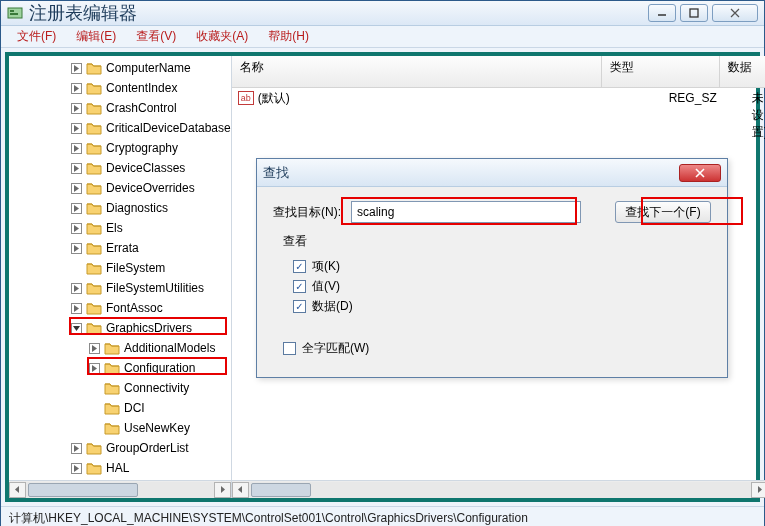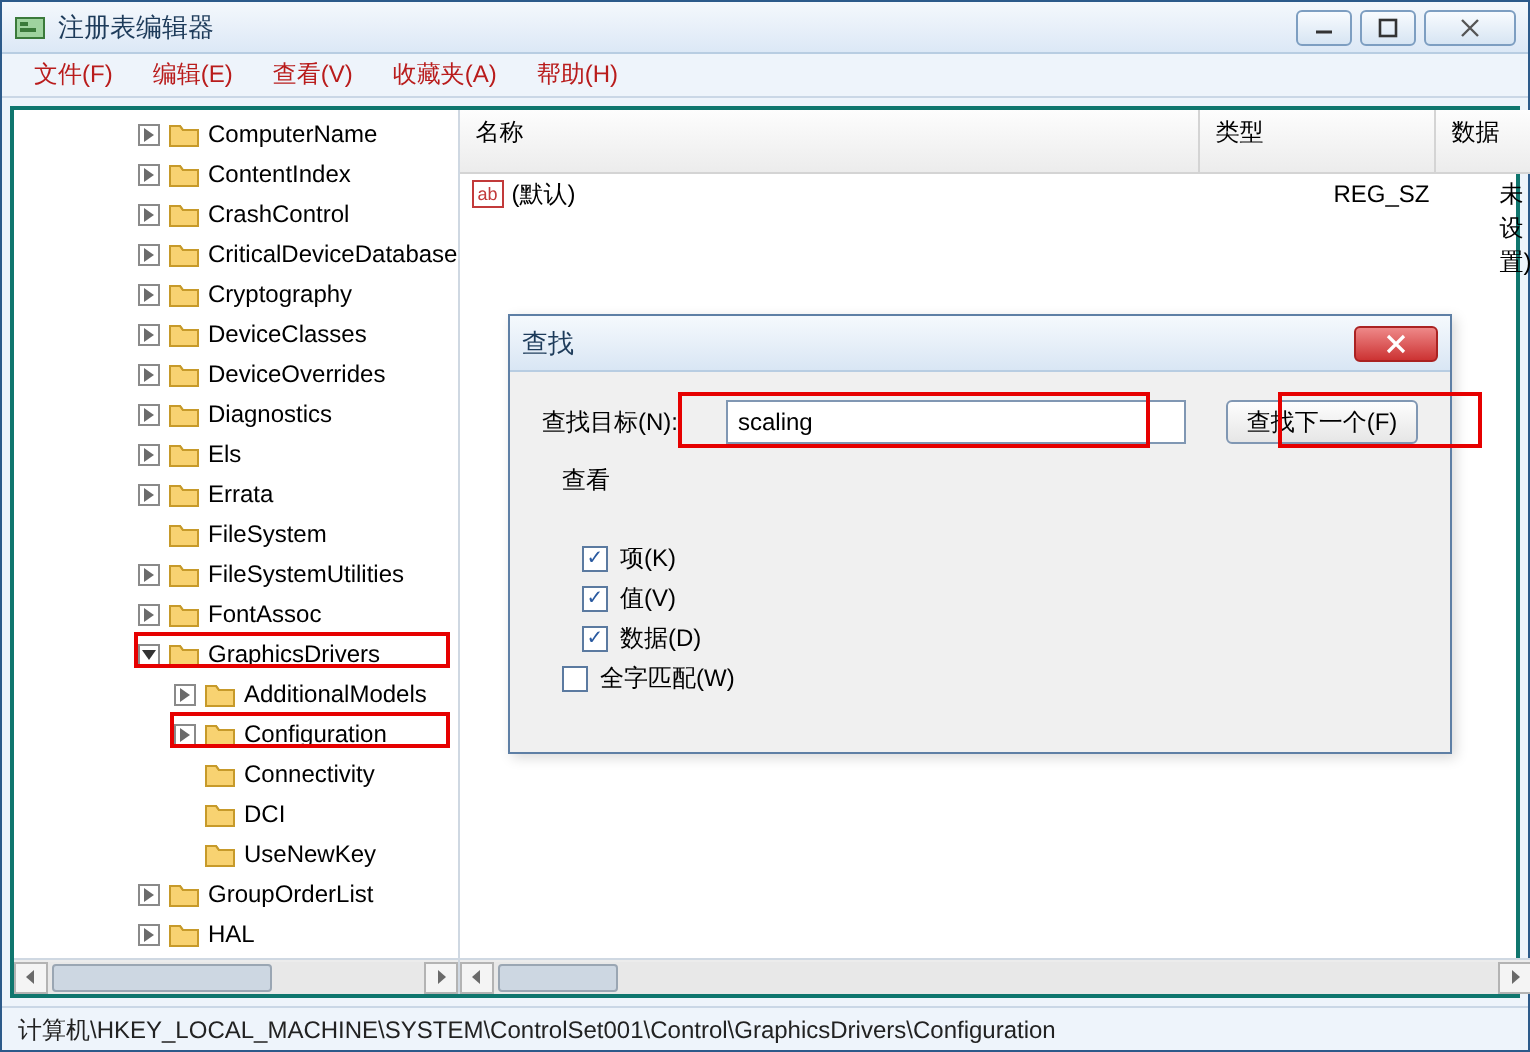--- a/index.html
+++ b/index.html
@@ -2,29 +2,29 @@
 <html><head>
 <meta charset="utf-8">
 <style>
 * { margin:0; padding:0; box-sizing:border-box; font-family:"Microsoft YaHei","SimSun",Tahoma,sans-serif; font-size:12px; }
 body { background:#fff; width:765px; height:526px; overflow:hidden; }
 
 .window { width:765px; height:526px; border:1px solid #2c5a8a; display:flex; flex-direction:column; background:#eef4fb; }
 
 .titlebar { height:30px; background:linear-gradient(#f4f8fc,#dce8f6); display:flex; align-items:center; padding:0 6px; border-bottom:1px solid #b8cde2; }
 .titlebar .icon { width:16px; height:16px; margin-right:6px; }
-.titlebar .title { flex:1; color:#1d3b5a; font-size:13px; }
+.titlebar .title { flex:1; color:#1d3b5a; font-size:18px; }
 .titlebar .winbtns { display:flex; gap:4px; }
 .titlebar .winbtn { width:28px; height:18px; border:1px solid #7d9ec1; border-radius:3px; background:linear-gradient(#f8fbfe,#d7e5f3); display:flex; align-items:center; justify-content:center; }
 .titlebar .winbtn.close { width:46px; }
 
 .menubar { height:22px; background:#eef4fb; display:flex; align-items:center; padding:0 6px; border-bottom:1px solid #cad7e6; }
 .menubar .item { padding:2px 10px; color:#b91c1c; }
 
-.workarea { flex:1; display:flex; background:#fff; margin:4px; border:2px solid #0f766e; position:relative; }
+.workarea { flex:1; display:flex; background:#fff; margin:4px; border:4px solid #0f766e; position:relative; }
 
 .tree-pane { width:224px; display:flex; flex-direction:column; border-right:1px solid #cfd8e2; }
 .tree-scroll { flex:1; overflow:hidden; position:relative; }
 .tree { padding:2px 0 2px 0px; }
 .tree-row { height:20px; display:flex; align-items:center; white-space:nowrap; }
 .tree-row .exp { width:11px; height:11px; border:1px solid #8a8a8a; margin-right:4px; display:flex; align-items:center; justify-content:center; font-size:9px; color:#555; line-height:0; background:#fff;}
 .tree-row .exp.none { border:none; background:none; }
 .tree-row .fld { width:16px; height:14px; margin-right:4px; }
 .tree-row .lbl { color:#000; }
 .indent { display:inline-block; }
@@ -46,29 +46,29 @@
 
 .fld svg, .titlebar .icon svg { width:100%; height:100%; }
 
 .hl-red { position:absolute; border:2px solid #e60000; pointer-events:none; }
 
 .dialog { position:absolute; left:247px; top:102px; width:472px; height:220px; border:1px solid #5e7fa5; background:#f0f0f0; box-shadow:2px 2px 6px rgba(0,0,0,.15); }
 .dialog .dtitle { height:28px; background:linear-gradient(#f5f9fd,#d9e6f4); display:flex; align-items:center; padding:0 6px; border-bottom:1px solid #b8cde2; }
 .dialog .dtitle .dt { flex:1; color:#1d3b5a; font-size:13px; }
 .dialog .dtitle .dclose { width:42px; height:18px; background:linear-gradient(#e88,#c33); border:1px solid #a22; border-radius:3px; display:flex; align-items:center; justify-content:center; }
 .dialog .dbody { padding:14px 16px; position:relative; }
-.row1 { display:flex; align-items:center; gap:24px; }
+.row1 { display:flex; align-items:center; gap:10px; }
 .row1 .input { width:230px; height:22px; border:1px solid #8097b3; background:#fff; padding:2px 5px; }
 .dialog .btn { width:96px; height:22px; border:1px solid #8097b3; background:linear-gradient(#fdfdfd,#e6e6e6); border-radius:3px; text-align:center; line-height:20px; }
 .group { margin-top:10px; }
-.group .gt { margin-bottom:20px; padding-left:10px;}
+.group .gt { margin-bottom:6px; padding-left:10px;}
 .check { display:flex; align-items:center; height:20px; padding-left:20px;}
 .check .box { width:13px; height:13px; border:1px solid #5b7aa0; background:#fff; margin-right:6px; display:flex; align-items:center; justify-content:center;}
 .check .box.on::after{content:"✓"; font-size:10px; color:#2a5aa0;}
-.row2 { margin-top:2px; display:flex; align-items:center; padding-left:10px;}
+.row2 { margin-top:24px; display:flex; align-items:center; padding-left:10px;}
 .row2 .box { width:13px; height:13px; border:1px solid #5b7aa0; background:#fff; margin-right:6px;}
 .btn-col { position:absolute; right:16px; top:14px; display:flex; flex-direction:column; gap:8px; }
 
 .statusbar { height:22px; background:#eef4fb; border-top:1px solid #cad7e6; padding:3px 8px; color:#222; }
 
 .cross path { stroke:#555; stroke-width:1.2; }
 .folder-y { fill:#f8d271; stroke:#c79a2a; }
 .tri { fill:#6a6a6a; }
 </style>
 </head>

